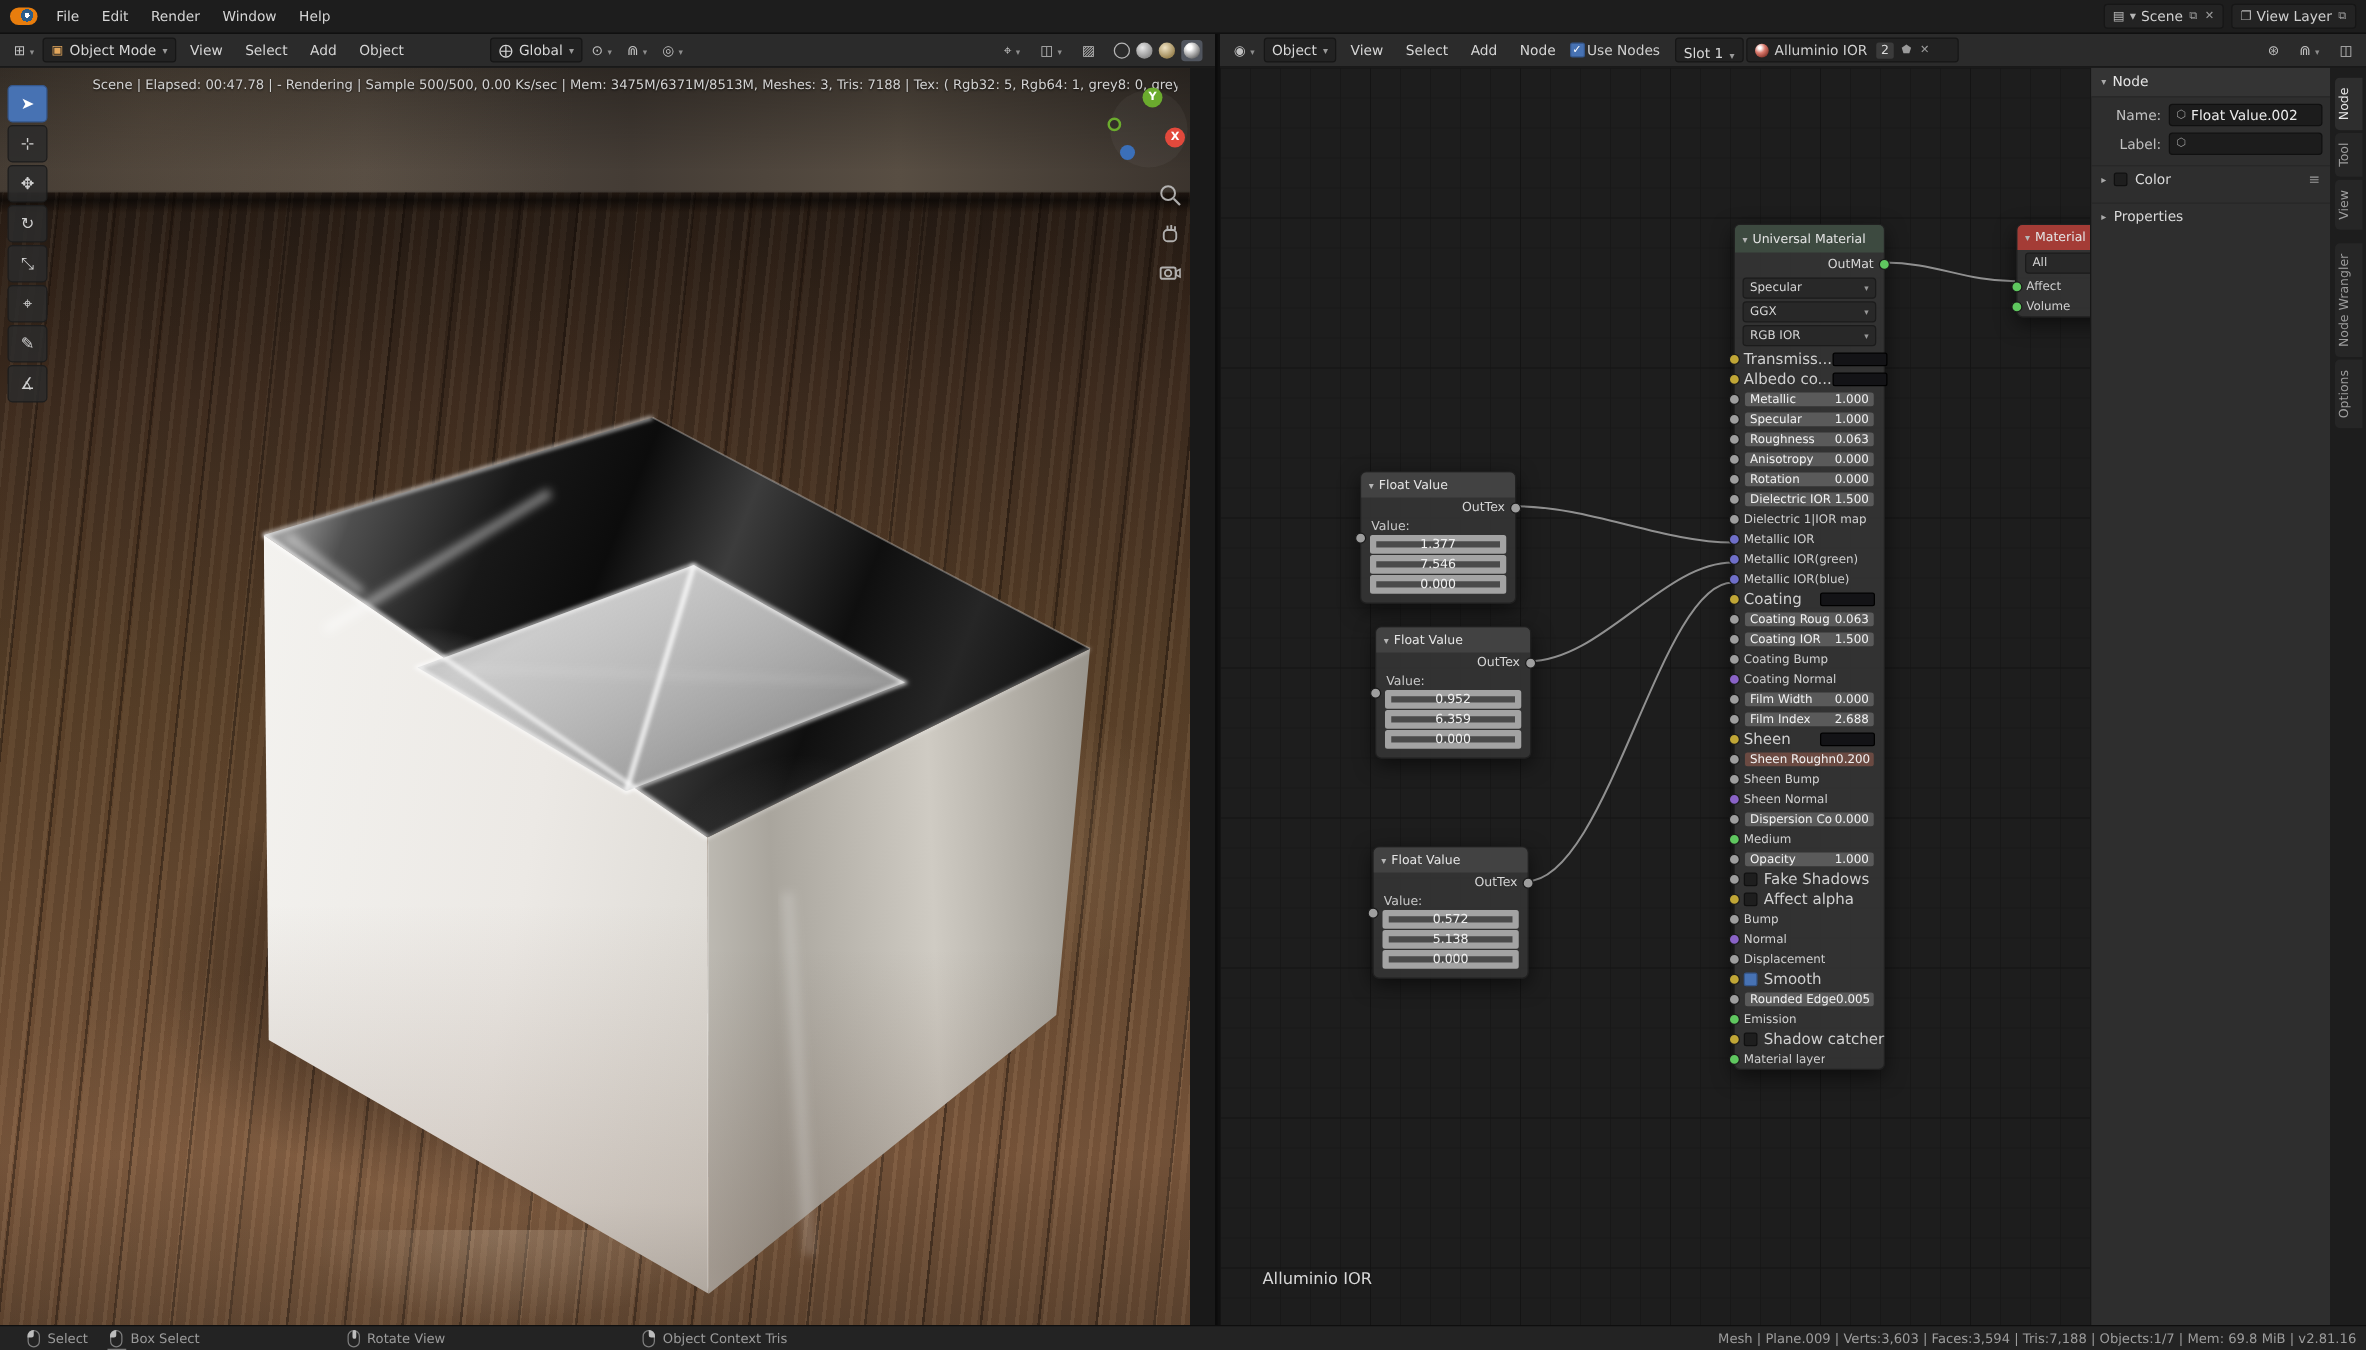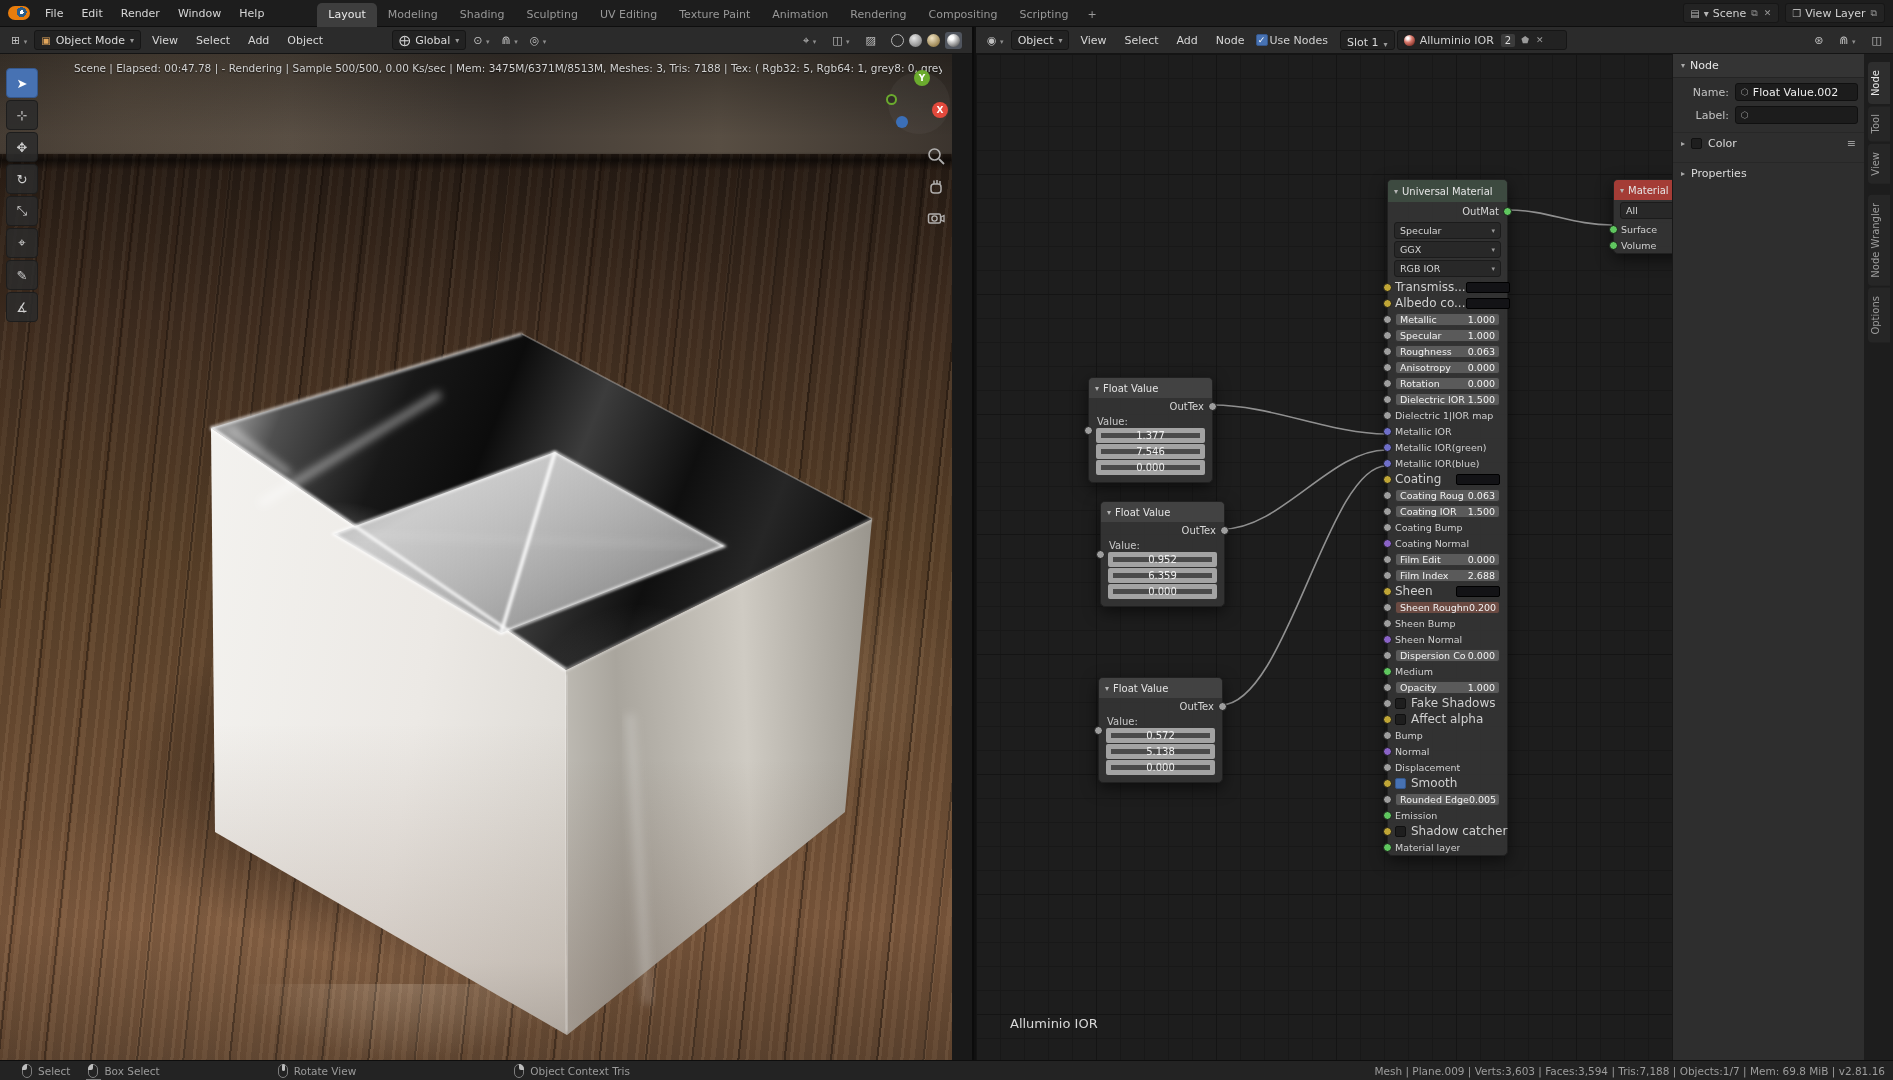--- a/index.html
+++ b/index.html
@@ -216,33 +216,20 @@
 
   <div class="topbar">
     <span class="blogo"></span>
     <div class="hdr-menus" id="tb-menus">
         <div class="menu-item">File</div>
         <div class="menu-item">Edit</div>
         <div class="menu-item">Render</div>
         <div class="menu-item">Window</div>
         <div class="menu-item">Help</div>
       </div>
-    <div class="ws-tabs" id="ws-tabs">
-        <div class="ws-tab active">Layout</div>
-        <div class="ws-tab">Modeling</div>
-        <div class="ws-tab">Shading</div>
-        <div class="ws-tab">Sculpting</div>
-        <div class="ws-tab">UV Editing</div>
-        <div class="ws-tab">Texture Paint</div>
-        <div class="ws-tab">Animation</div>
-        <div class="ws-tab">Rendering</div>
-        <div class="ws-tab">Compositing</div>
-        <div class="ws-tab">Scripting</div>
-        <div class="ws-add">+</div>
-      </div>
     <div class="tb-right">
       <div class="tb-widget">
         <span class="tb-ico">▤</span>
         <span class="tb-ico">▾</span>
         <span>Scene</span>
         <span class="tb-x">⧉</span>
         <span class="tb-x">✕</span>
       </div>
       <div class="tb-widget">
         <span class="tb-ico">❐</span>
@@ -580,21 +567,21 @@
               <span class="socket in gray"></span>
               <span class="plain-label">Coating Bump</span>
             </div>
             <div class="nrow">
               <span class="socket in purple"></span>
               <span class="plain-label">Coating Normal</span>
             </div>
             <div class="nrow">
               <span class="socket in gray"></span>
               <div class="slider">
-                <span class="sl-label">Film Edit</span>
+                <span class="sl-label">Film Width</span>
                 <span class="sl-value">0.000</span>
               </div>
             </div>
             <div class="nrow">
               <span class="socket in gray"></span>
               <div class="slider">
                 <span class="sl-label">Film Index</span>
                 <span class="sl-value">2.688</span>
               </div>
             </div>
@@ -701,21 +688,21 @@
             <span class="tri">▾</span>
             <span class="n-title">Material O</span>
           </div>
         <div class="ndd">
             <span>All</span>
             <span class="arr">▾</span>
           </div>
         <div id="mo-rows">
             <div class="nrow">
               <span class="socket in green"></span>
-              <span class="plain-label">Surface</span>
+              <span class="plain-label">Affect</span>
             </div>
             <div class="nrow">
               <span class="socket in green"></span>
               <span class="plain-label">Volume</span>
             </div>
           </div>
       </div>
 
       <div class="canvas-label">Alluminio IOR</div>
 

